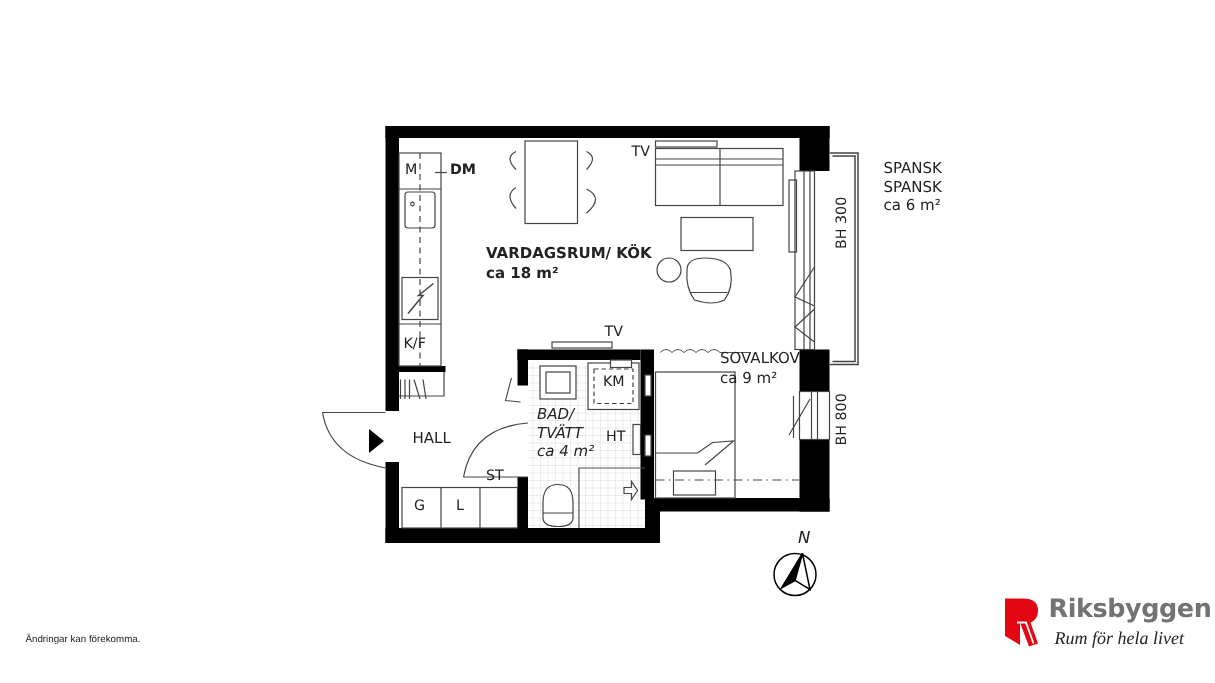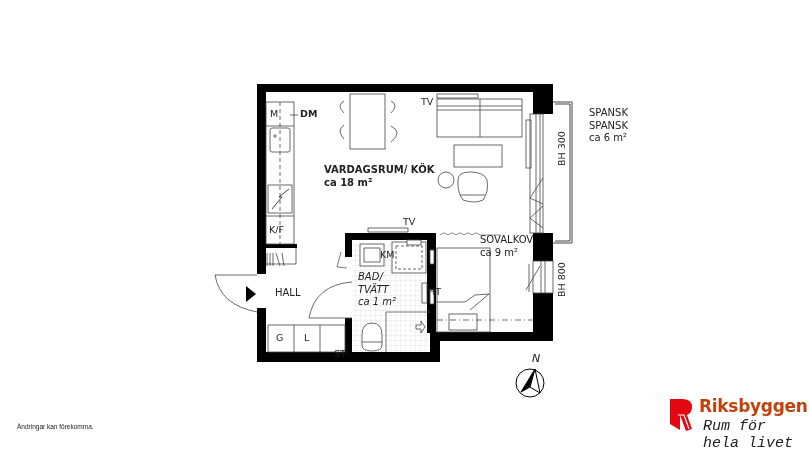--- a/index.html
+++ b/index.html
@@ -3,22 +3,22 @@
 <meta charset="utf-8">
 <style>
   html, body { margin:0; padding:0; background:#ffffff; }
   body { width:810px; height:455px; position:relative; overflow:hidden; font-family:"DejaVu Sans", sans-serif; }
   #plan { position:absolute; left:0; top:0; }
   .lbl { position:absolute; font-family:"DejaVu Sans", sans-serif; font-size:10px; color:#222; line-height:1.25; white-space:nowrap; }
   .lbl-sm { font-size:9.5px; }
   .vert { transform-origin:left top; transform:rotate(-90deg); }
   .disclaimer { position:absolute; left:17px; top:423px; font-size:6.5px; color:#222; font-family:"Liberation Sans", sans-serif; }
   .brand { position:absolute; left:670px; top:394px; width:130px; height:44px; }
-  .brand-name { position:absolute; left:29px; top:2px; font-family:"DejaVu Sans", sans-serif; font-weight:bold; font-size:17px; color:#c2410c; letter-spacing:-0.3px; }
-  .brand-slogan { position:absolute; left:33px; top:24px; font-family:Liberation Mono, monospace; font-style:italic; font-size:15px; color:#222; }
+  .brand-name { position:absolute; left:29px; top:2px; font-family:"DejaVu Sans", sans-serif; font-weight:bold; font-size:17px; color:#737373; letter-spacing:-0.3px; }
+  .brand-slogan { position:absolute; left:33px; top:24px; font-family:Liberation Serif, serif; font-style:italic; font-size:12px; color:#222; }
 </style>
 </head>
 <body>
 
 <svg id="plan" width="810" height="455" viewBox="0 0 810 455" xmlns="http://www.w3.org/2000/svg">
 
   <defs>
     <pattern id="tiles" width="5" height="5" patternUnits="userSpaceOnUse">
       <path d="M5 0 L0 0 0 5" fill="none" stroke="#cfcfcf" stroke-width="0.5"></path>
     </pattern>
@@ -185,46 +185,46 @@
 </svg>
 
 <div class="lbl" style="left:324px;top:164px;font-weight:bold;">
   <div>VARDAGSRUM/ KÖK</div>
   <div>ca 18 m²</div>
 </div>
 
 <div class="lbl" style="left:358px;top:271px;font-style:italic;">
   <div>BAD/</div>
   <div>TVÄTT</div>
-  <div>ca 1 m²</div>
+  <div>ca 4 m²</div>
 </div>
 
 <div class="lbl" style="left:460px;top:234px;margin-left:20px;">
   <div>SOVALKOV</div>
   <div>ca 9 m²</div>
 </div>
 
 <div class="lbl" style="left:275px;top:287px;">HALL</div>
 
 <div class="lbl" style="left:589px;top:107px;">
   <div>SPANSK</div>
   <div>SPANSK</div>
   <div>ca 6 m²</div>
 </div>
 
 <div class="lbl lbl-sm" style="left:270px;top:108px;">M</div>
 <div class="lbl lbl-sm" style="left:300px;top:108px;font-weight:bold;">DM</div>
 <div class="lbl lbl-sm" style="left:269px;top:224px;">K/F</div>
 <div class="lbl lbl-sm" style="left:421px;top:96px;">TV</div>
 <div class="lbl lbl-sm" style="left:403px;top:216px;">TV</div>
-<div class="lbl lbl-sm" style="left:380px;top:249px;">KM</div>
-<div class="lbl lbl-sm" style="left:404px;top:286px;margin-left:24px;">HT</div>
+<div class="lbl lbl-sm" style="left:402px;top:249px;">KM</div>
+<div class="lbl lbl-sm" style="left:404px;top:286px;">HT</div>
 <div class="lbl lbl-sm" style="left:276px;top:332px;">G</div>
 <div class="lbl lbl-sm" style="left:304px;top:332px;">L</div>
-<div class="lbl lbl-sm" style="left:324px;top:348px;margin-left:10px;">ST</div>
+<div class="lbl lbl-sm" style="left:324px;top:312px;">ST</div>
 
 <div class="lbl lbl-sm vert" style="left:556px;top:166px;">BH 300</div>
 <div class="lbl lbl-sm vert" style="left:556px;top:297px;">BH 800</div>
 
 <div class="lbl" style="left:532px;top:352px;font-style:italic;font-size:11px;">N</div>
 
 <div class="disclaimer">Ändringar kan förekomma.</div>
 
 <div class="brand">
   <div class="brand-name">Riksbyggen</div>

